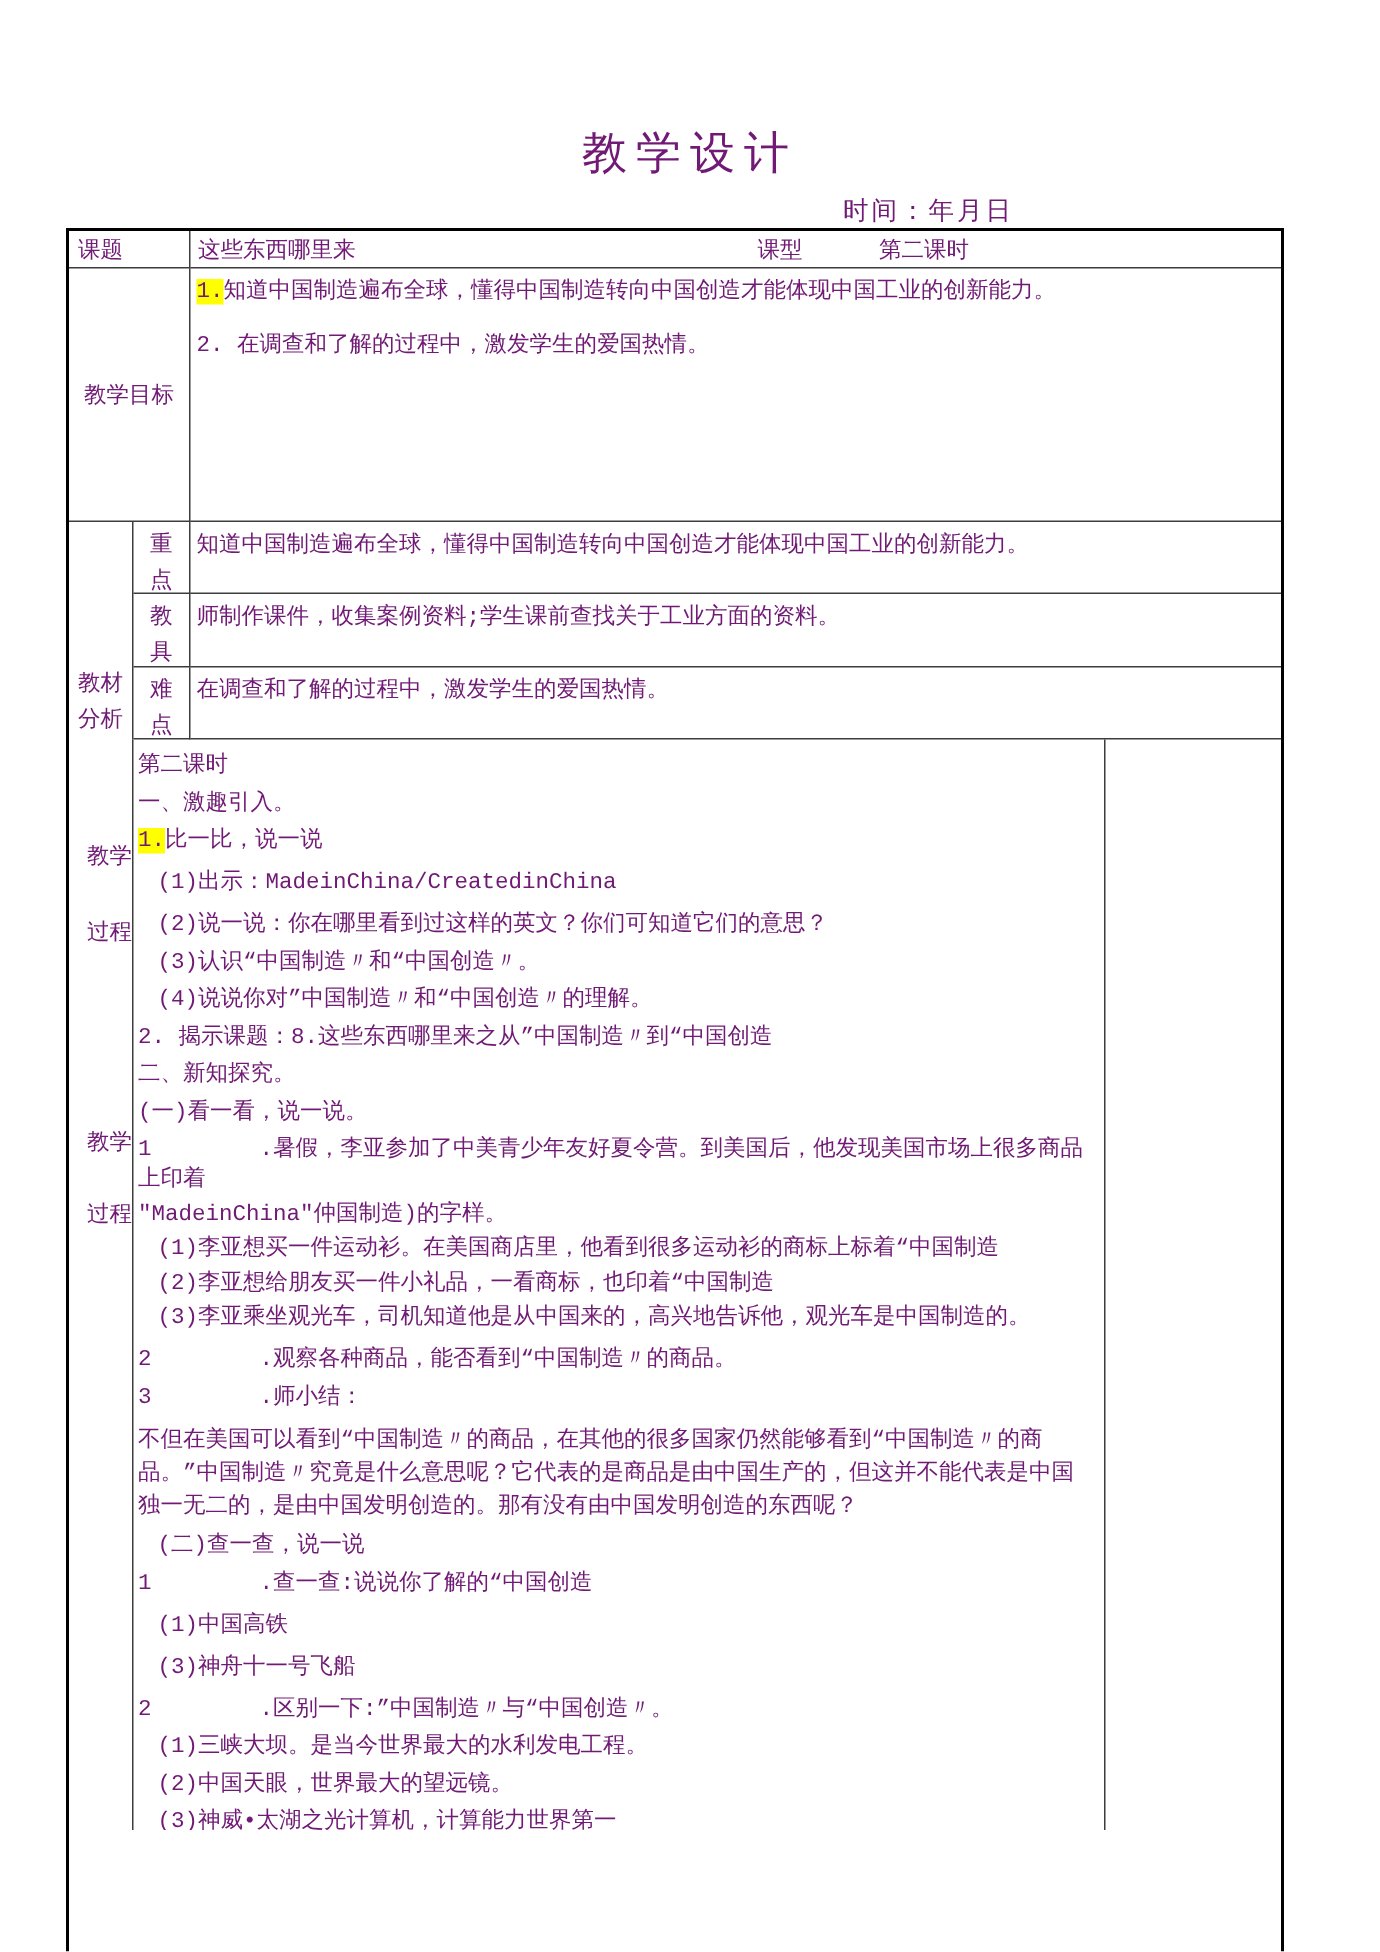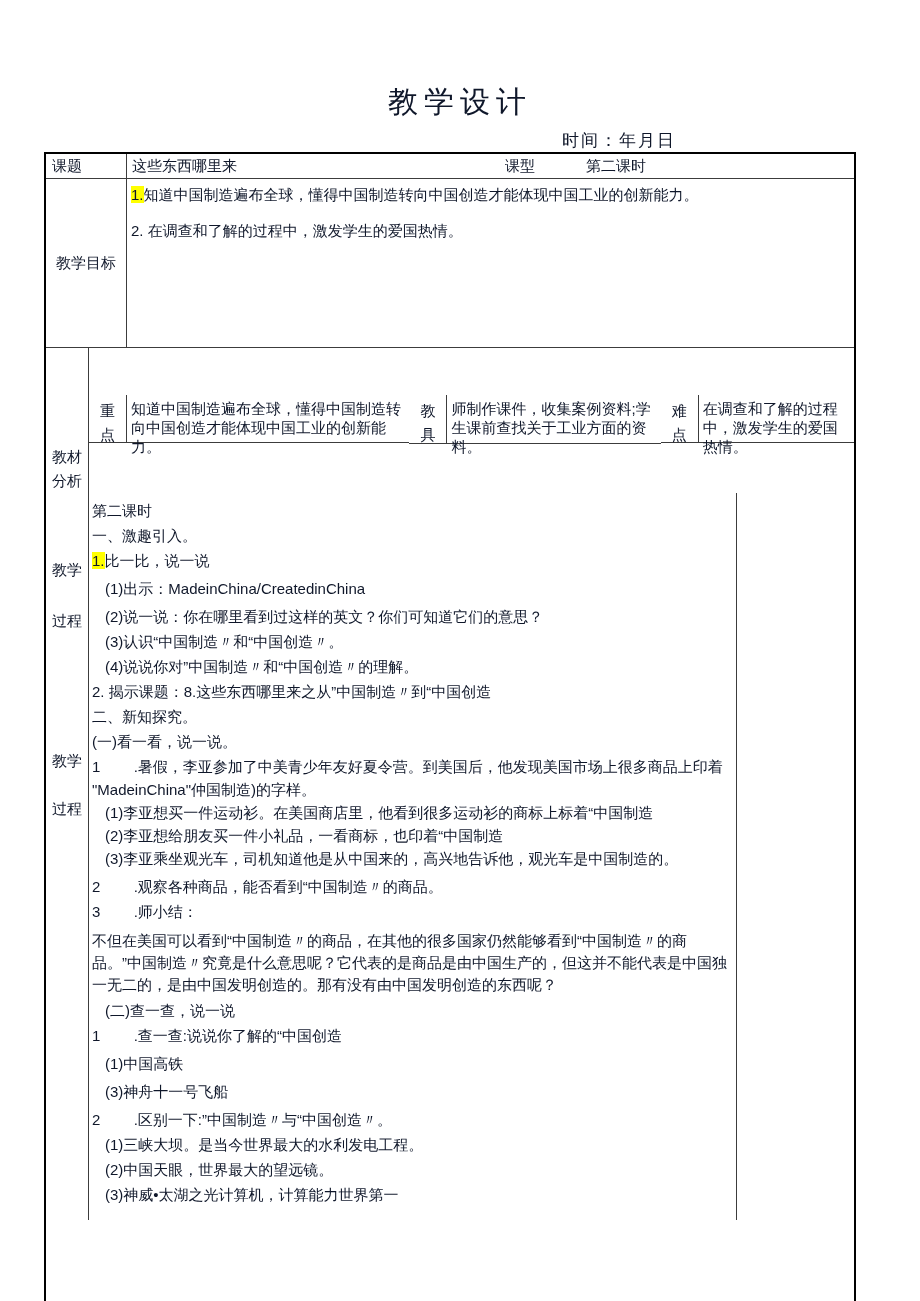--- a/index.html
+++ b/index.html
@@ -1,18 +1,18 @@
 <!DOCTYPE html>
 <html><head>
 <meta charset="utf-8">
 <style>
   html,body{margin:0;padding:0;background:#ffffff;}
   .page{
     position:relative;width:920px;height:1301px;background:#ffffff;
-    font-family:Liberation Sans, sans-serif;color:#0f172a;
+    font-family:Liberation Mono, monospace;color:#701a75;
     overflow:hidden;
   }
   .doc-title{
     position:absolute;top:82px;left:0;width:920px;text-align:center;
     font-size:30px;letter-spacing:6px;font-weight:normal;margin:0;
   }
   .time-line{
     position:absolute;top:129px;left:562px;font-size:17px;letter-spacing:2px;
   }
   .tbl{
@@ -32,31 +32,31 @@
   .type-value{position:absolute;left:459px;top:3px;}
 
   .row2{display:flex;height:169px;}
   .c-goal-label{width:81px;display:flex;align-items:center;justify-content:center;}
   .c-goal-content{flex:1;padding:6px 8px 0 4px;}
   .goal-line{line-height:20px;margin-bottom:16px;white-space:pre-wrap;}
 
   .rows345{display:flex;height:145px;}
   .c-mat-label{width:43px;display:flex;align-items:flex-end;justify-content:center;}
   .vwrap{display:inline-block;width:32px;line-height:24px;text-align:center;word-break:break-all;}
-  .mat-grid{flex:1;display:flex;flex-direction:row;margin-top:47px;}
+  .mat-grid{flex:1;display:flex;flex-direction:column;}
   .mat-row{display:flex;}
   .mat-row-1,.mat-row-2{height:48px;}
   .mat-row-3{height:49px;}
   .sub-cell{width:38px;display:flex;justify-content:center;padding-top:4px;}
   .subwrap{display:inline-block;width:16px;line-height:24px;text-align:center;word-break:break-all;}
   .mat-content{flex:1;padding:5px 8px 0 4px;}
 
   .row6{display:flex;height:727px;}
   .c-proc-label{width:43px;position:relative;}
-  .proc-label-part{position:absolute;left:0;width:100%;text-align:center;}
+  .proc-label-part{position:absolute;left:0;width:100%;text-align:right;}
   .plp-0{top:68px;}
   .plp-1{top:119px;}
   .plp-2{top:259px;}
   .plp-3{top:307px;}
   .c-proc-content{width:648px;overflow:hidden;padding:8px 6px 0 3px;}
   .c-proc-extra{flex:1;}
 
   .ln{line-height:20px;margin-top:5px;white-space:pre-wrap;}
   .ln.first{margin-top:0;}
   .ln.sp{margin-top:8px;}

